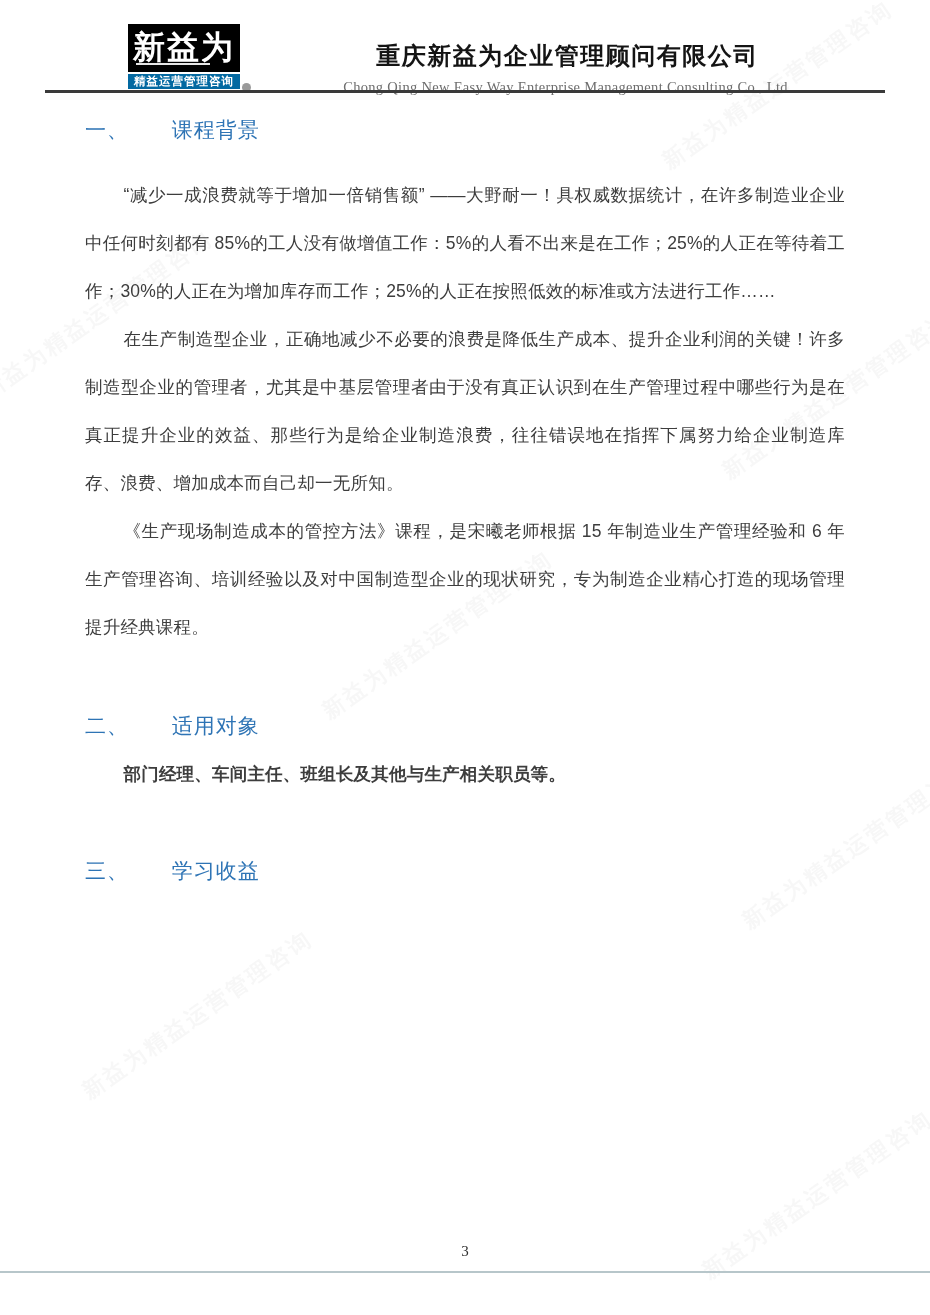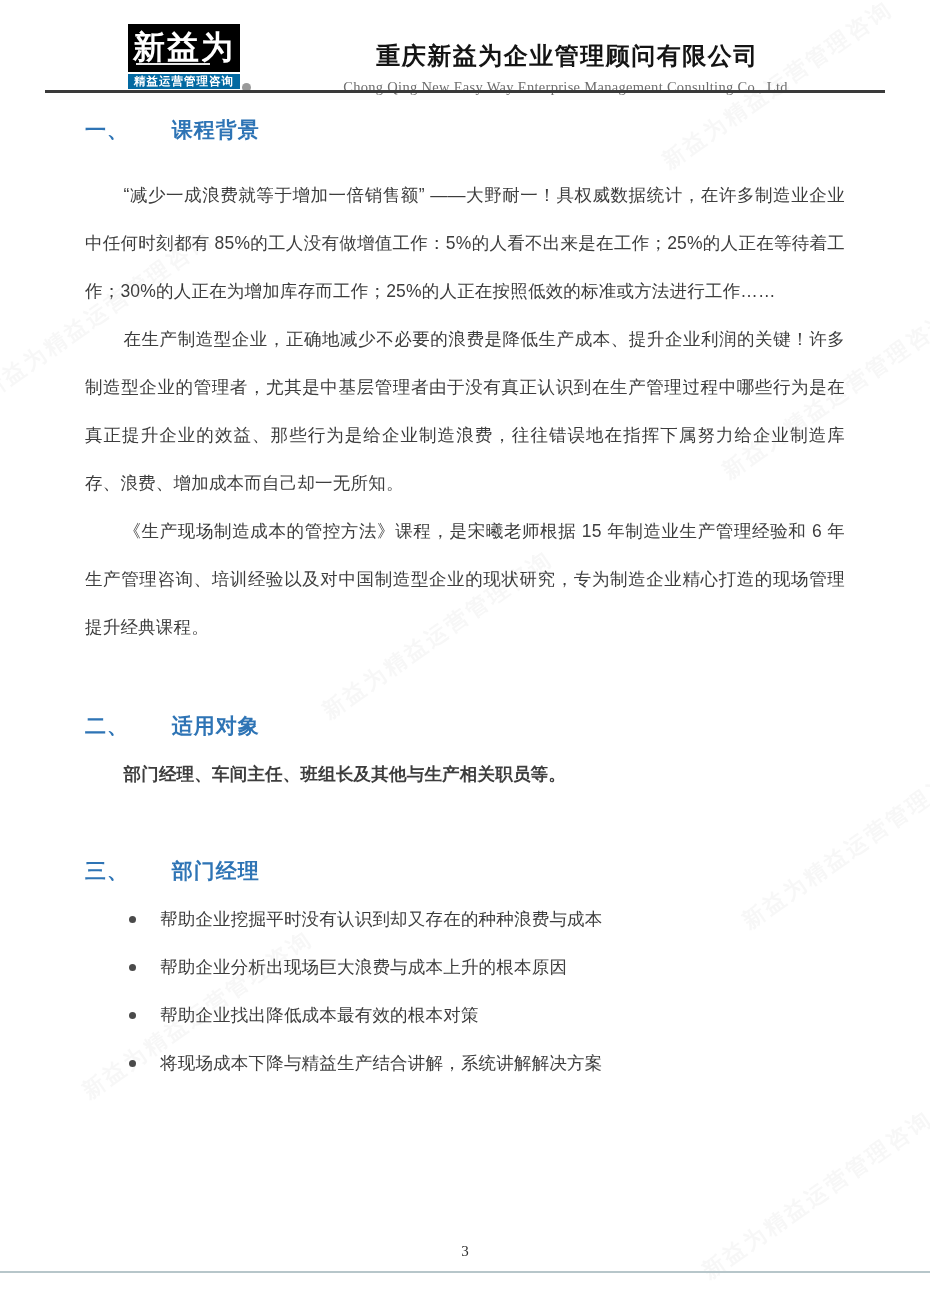--- a/index.html
+++ b/index.html
@@ -61,21 +61,21 @@
     font-size:14.5px; color:#6e6e6e; letter-spacing:.3px;
   }
   .header-rule {
     position:absolute; top:90px; left:45px; width:840px; height:2.5px;
     background:#3a3a3a;
   }
 
   
   .content { position:absolute; top:115px; left:85px; width:760px; z-index:1; }
   h2.sec-heading {
-    font-size:21px; font-weight:bold; color:#2e74b5;
+    font-size:21px; font-weight:normal; color:#2e74b5;
     line-height:30px; letter-spacing:1px;
   }
   h2.sec-heading .sec-num { display:inline-block; width:80px; }
   .sec-body { margin-bottom:0; }
   p.body-para {
     font-size:17.5px; line-height:48px; color:#3d3d3d;
     text-align:justify; text-indent:2.2em;
     letter-spacing:.2px;
   }
   #sec-1 h2 { margin-bottom:26px; }
@@ -157,40 +157,22 @@
         <span class="sec-title">适用对象</span>
       </h2>
       <div class="sec-body">
         <p class="body-para">部门经理、车间主任、班组长及其他与生产相关职员等。</p>
       </div>
     </section>
 
     <section id="sec-3">
       <h2 class="sec-heading">
         <span class="sec-num">三、</span>
-        <span class="sec-title">部门经理</span>
+        <span class="sec-title">学习收益</span>
       </h2>
-      <ul class="benefits">
-        <li>
-          <span class="dot"></span>
-          <span>帮助企业挖掘平时没有认识到却又存在的种种浪费与成本</span>
-        </li>
-        <li>
-          <span class="dot"></span>
-          <span>帮助企业分析出现场巨大浪费与成本上升的根本原因</span>
-        </li>
-        <li>
-          <span class="dot"></span>
-          <span>帮助企业找出降低成本最有效的根本对策</span>
-        </li>
-        <li>
-          <span class="dot"></span>
-          <span>将现场成本下降与精益生产结合讲解，系统讲解解决方案</span>
-        </li>
-      </ul>
     </section>
 
   </div>
 
   <div class="page-number">3</div>
   <div class="footer-rule"></div>
 
 </div>
 
 </body></html>

